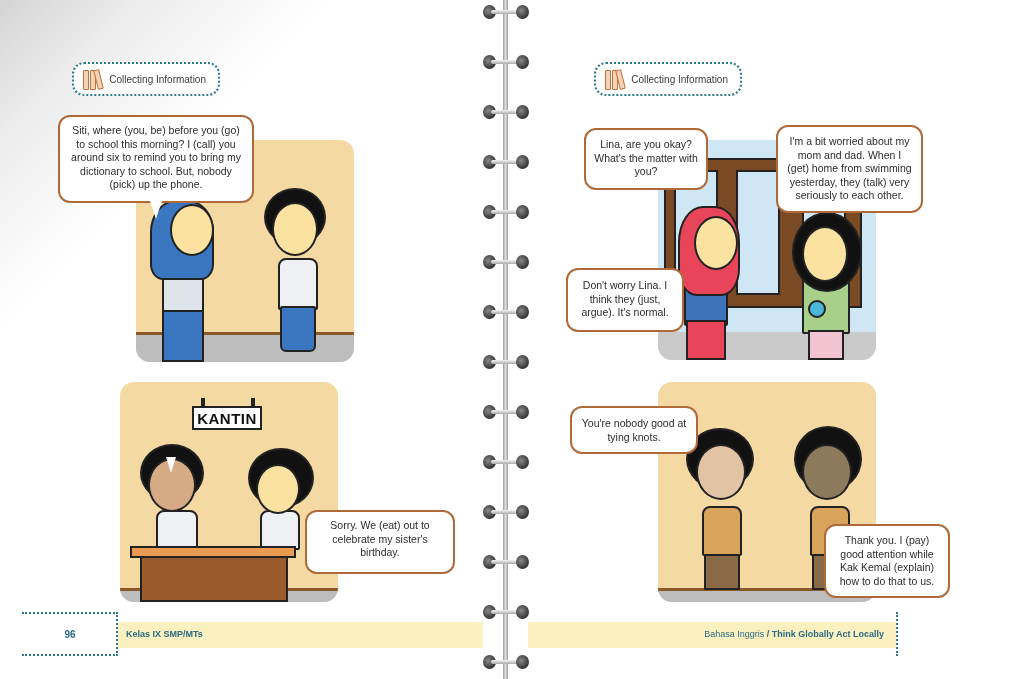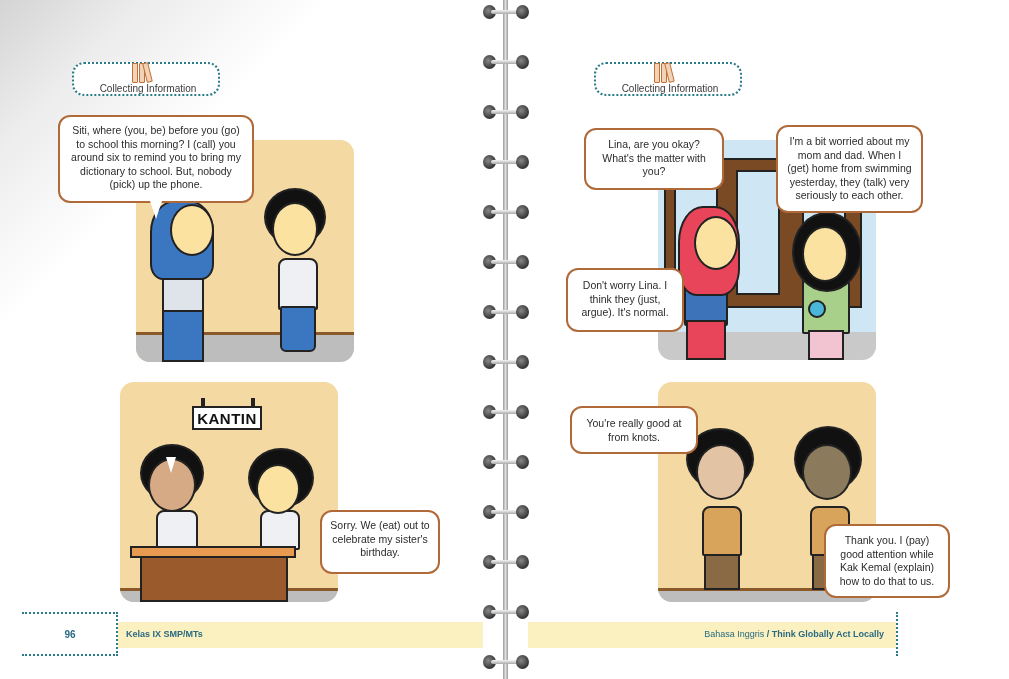--- a/index.html
+++ b/index.html
@@ -6,21 +6,21 @@
   html, body { width: 1009px; height: 679px; overflow: hidden; background: #fff; }
   body { position: relative; font-family: "Liberation Sans", sans-serif; }
 
   .page { position: absolute; top: 0; height: 679px; background: #fff; }
   .page-left { left: 0; width: 500px;
     background: linear-gradient(135deg, #d4d4d4 0%, #ececec 12%, #fff 28%, #fff 100%); }
   .page-right { left: 510px; width: 499px; background: #fff; }
 
   
   .badge { position: absolute; height: 34px; border: 2px dotted #2a7a8a; border-radius: 12px;
-    display: flex; align-items: center; padding-left: 8px; padding-right: 12px; background: #fff; flex-direction: column; }
+    display: flex; align-items: center; padding-left: 8px; padding-right: 12px; background: #fff; }
   .badge-label { font-size: 10px; color: #3a3a3a; margin-left: 8px; white-space: nowrap; }
   .books { width: 26px; height: 22px; position: relative; }
   .books span { position: absolute; bottom: 0; width: 6px; height: 20px; border: 1.5px solid #c0703a; background: #f3d3b5; border-radius: 1px; }
   .books span:nth-child(1) { left: 1px; }
   .books span:nth-child(2) { left: 8px; }
   .books span:nth-child(3) { left: 16px; transform: rotate(-14deg); transform-origin: bottom left; }
 
   
   .panel { position: absolute; border-radius: 14px; background: #f4d9a2; overflow: hidden; }
   .panel .floor { position: absolute; left: 0; right: 0; bottom: 0; height: 30px; background: #bdbdbd; border-top: 3px solid #8b5a2b; }
@@ -104,21 +104,21 @@
       <div class="head" style="left:128px; top:66px; width:66px; height:60px; background:#111;"></div>
       <div class="head" style="left:136px; top:82px; width:44px; height:50px; background:#fbe2a0;"></div>
     </div>
 
     <div style="position:absolute; left:10px; top:164px; width:166px; height:12px; background:#e79a50; border:2px solid #222;"></div>
     <div style="position:absolute; left:20px; top:174px; width:148px; height:46px; background:#9a5a2c; border:2px solid #222;"></div>
   </div>
 
   <div class="tail" style="left:166px; top:457px; border-left:5px solid transparent; border-right:5px solid transparent; border-top:16px solid #fff;"></div>
 
-  <div class="bubble" style="left:320px; top:510px; width:120px; height:64px; ">Sorry. We (eat) out to celebrate my sister's birthday.</div>
+  <div class="bubble" style="left:305px; top:510px; width:150px; height:64px; ">Sorry. We (eat) out to celebrate my sister's birthday.</div>
 
   <div class="footer-num" style="left:22px;">96</div>
   <div style="position:absolute; left:110px; top:612px; width:8px; height:44px; border-right:2px dotted #2a7a8a;"></div>
   <div class="footer-bar" style="left:118px; width:365px;"></div>
   <span class="footer-text" style="left:126px; font-weight:bold;">Kelas IX SMP/MTs</span>
 </div>
 
 <div class="page page-right">
 
   <div class="badge" style="left:84px; top:62px; width:148px;">
@@ -147,21 +147,21 @@
 
     <div class="char">
       <div class="body" style="left:144px; top:136px; width:48px; height:58px; background:#a9d08a;"></div>
       <div style="position:absolute; left:150px; top:160px; width:18px; height:18px; border-radius:50%; background:#4ab7d8; border:2px solid #222;"></div>
       <div class="legs" style="left:150px; top:190px; width:36px; height:30px; background:#f2c4d2;"></div>
       <div class="head" style="left:134px; top:72px; width:70px; height:80px; background:#111;"></div>
       <div class="head" style="left:144px; top:86px; width:46px; height:56px; background:#fbe2a0;"></div>
     </div>
   </div>
 
-  <div class="bubble" style="left:74px; top:128px; width:140px; height:62px; padding-top:8px;text-align:center;">Lina, are you okay? What's the matter with you?</div>
+  <div class="bubble" style="left:74px; top:128px; width:124px; height:62px; padding-top:8px;text-align:center;">Lina, are you okay? What's the matter with you?</div>
   <div class="bubble" style="left:266px; top:125px; width:147px; height:88px; padding-top:8px;">I'm a bit worried about my mom and dad. When I (get) home from swimming yesterday, they (talk) very seriously to each other.</div>
   <div class="bubble" style="left:56px; top:268px; width:118px; height:64px; padding-top:9px;">Don't worry Lina. I think they (just, argue). It's normal.</div>
 
   <div class="panel" style="left:148px; top:382px; width:218px; height:220px;">
     <div class="floor" style="height:14px;"></div>
 
     <div class="char">
       <div class="body" style="left:44px; top:124px; width:40px; height:50px; background:#d8a35a;"></div>
       <div class="legs" style="left:46px; top:172px; width:36px; height:36px; background:#8a6a44;"></div>
       <div class="head" style="left:28px; top:46px; width:68px; height:62px; background:#111;"></div>
@@ -169,21 +169,21 @@
     </div>
 
     <div class="char">
       <div class="body" style="left:152px; top:124px; width:40px; height:50px; background:#d8a35a;"></div>
       <div class="legs" style="left:154px; top:172px; width:36px; height:36px; background:#8a6a44;"></div>
       <div class="head" style="left:136px; top:44px; width:68px; height:66px; background:#111;"></div>
       <div class="head" style="left:144px; top:62px; width:50px; height:56px; background:#8c7a5c;"></div>
     </div>
   </div>
 
-  <div class="bubble" style="left:60px; top:406px; width:128px; height:48px; padding-top:9px;">You're really good at from knots.</div>
+  <div class="bubble" style="left:60px; top:406px; width:128px; height:48px; padding-top:9px;">You're nobody good at tying knots.</div>
   <div class="bubble" style="left:314px; top:524px; width:126px; height:74px; padding-top:8px;">Thank you. I (pay) good attention while Kak Kemal (explain) how to do that to us.</div>
 
   <div class="footer-bar" style="left:18px; width:368px;"></div>
   <div style="position:absolute; left:386px; top:612px; width:8px; height:44px; border-left:2px dotted #2a7a8a;"></div>
   <span class="footer-text" style="right:125px;">
     <span>Bahasa Inggris</span><span style="font-weight:bold;"> / </span><span style="font-weight:bold;">Think Globally Act Locally</span>
   </span>
 </div>
 
 <div class="spine"></div>

